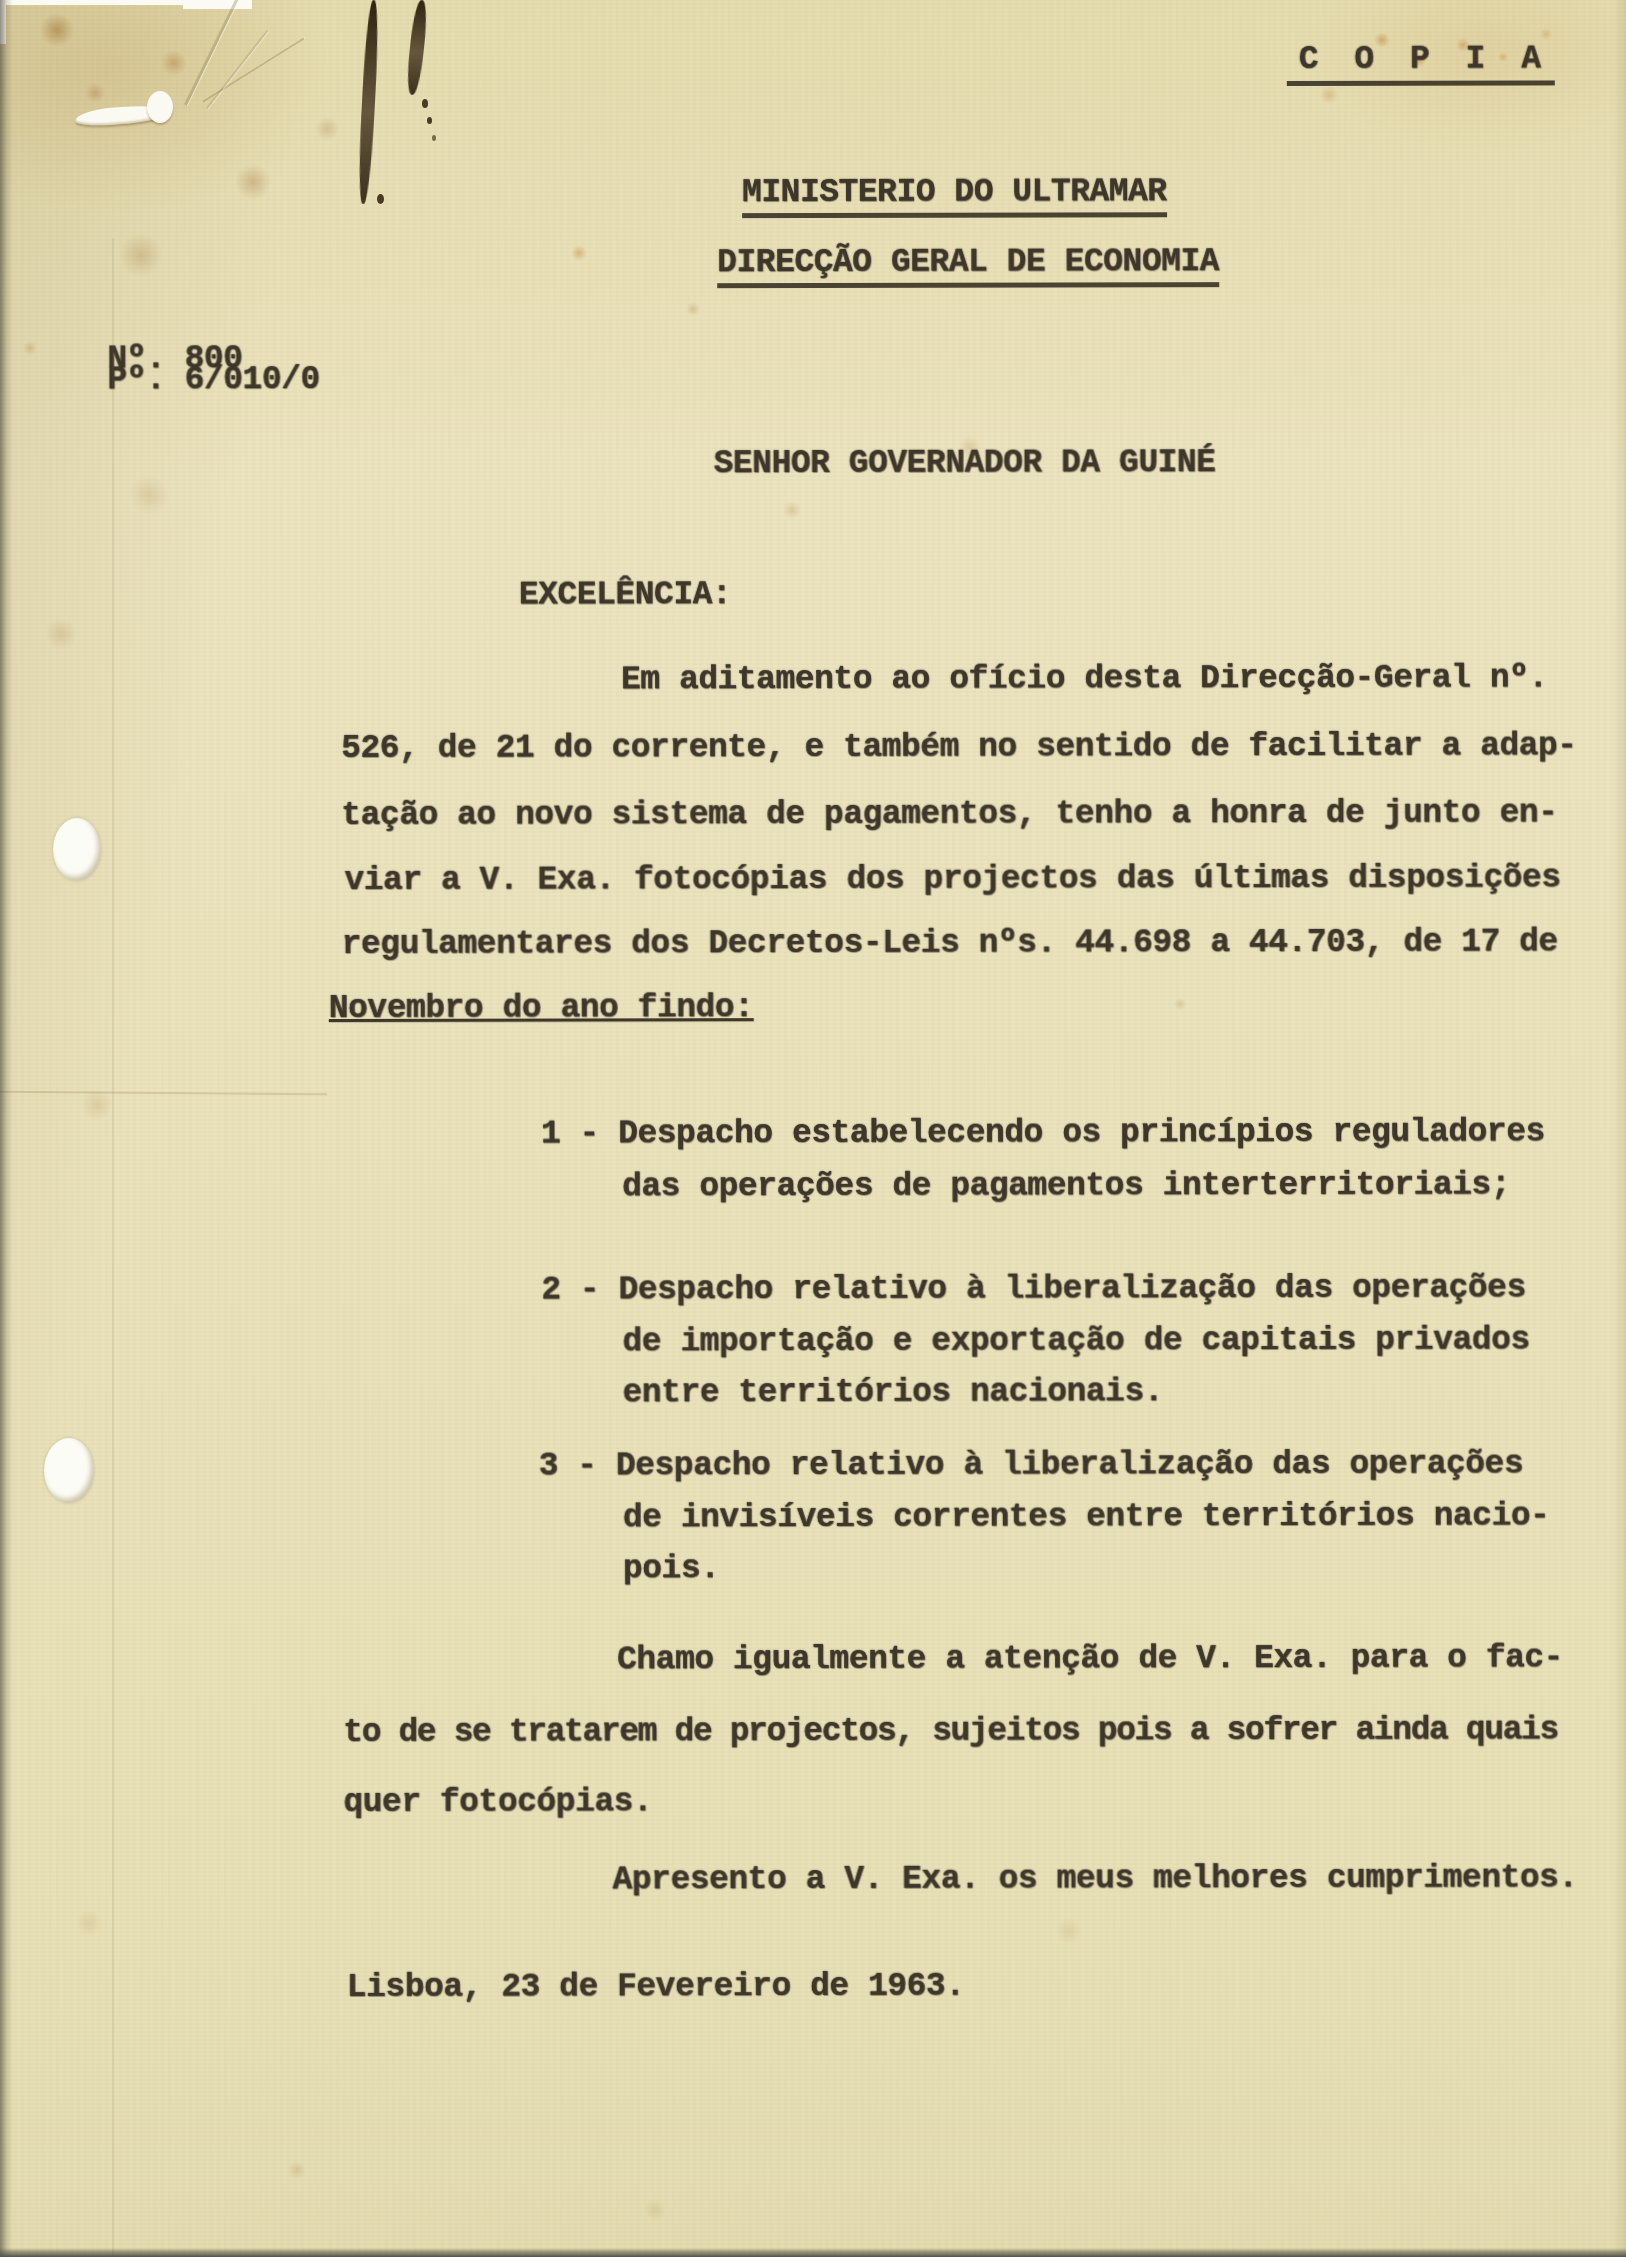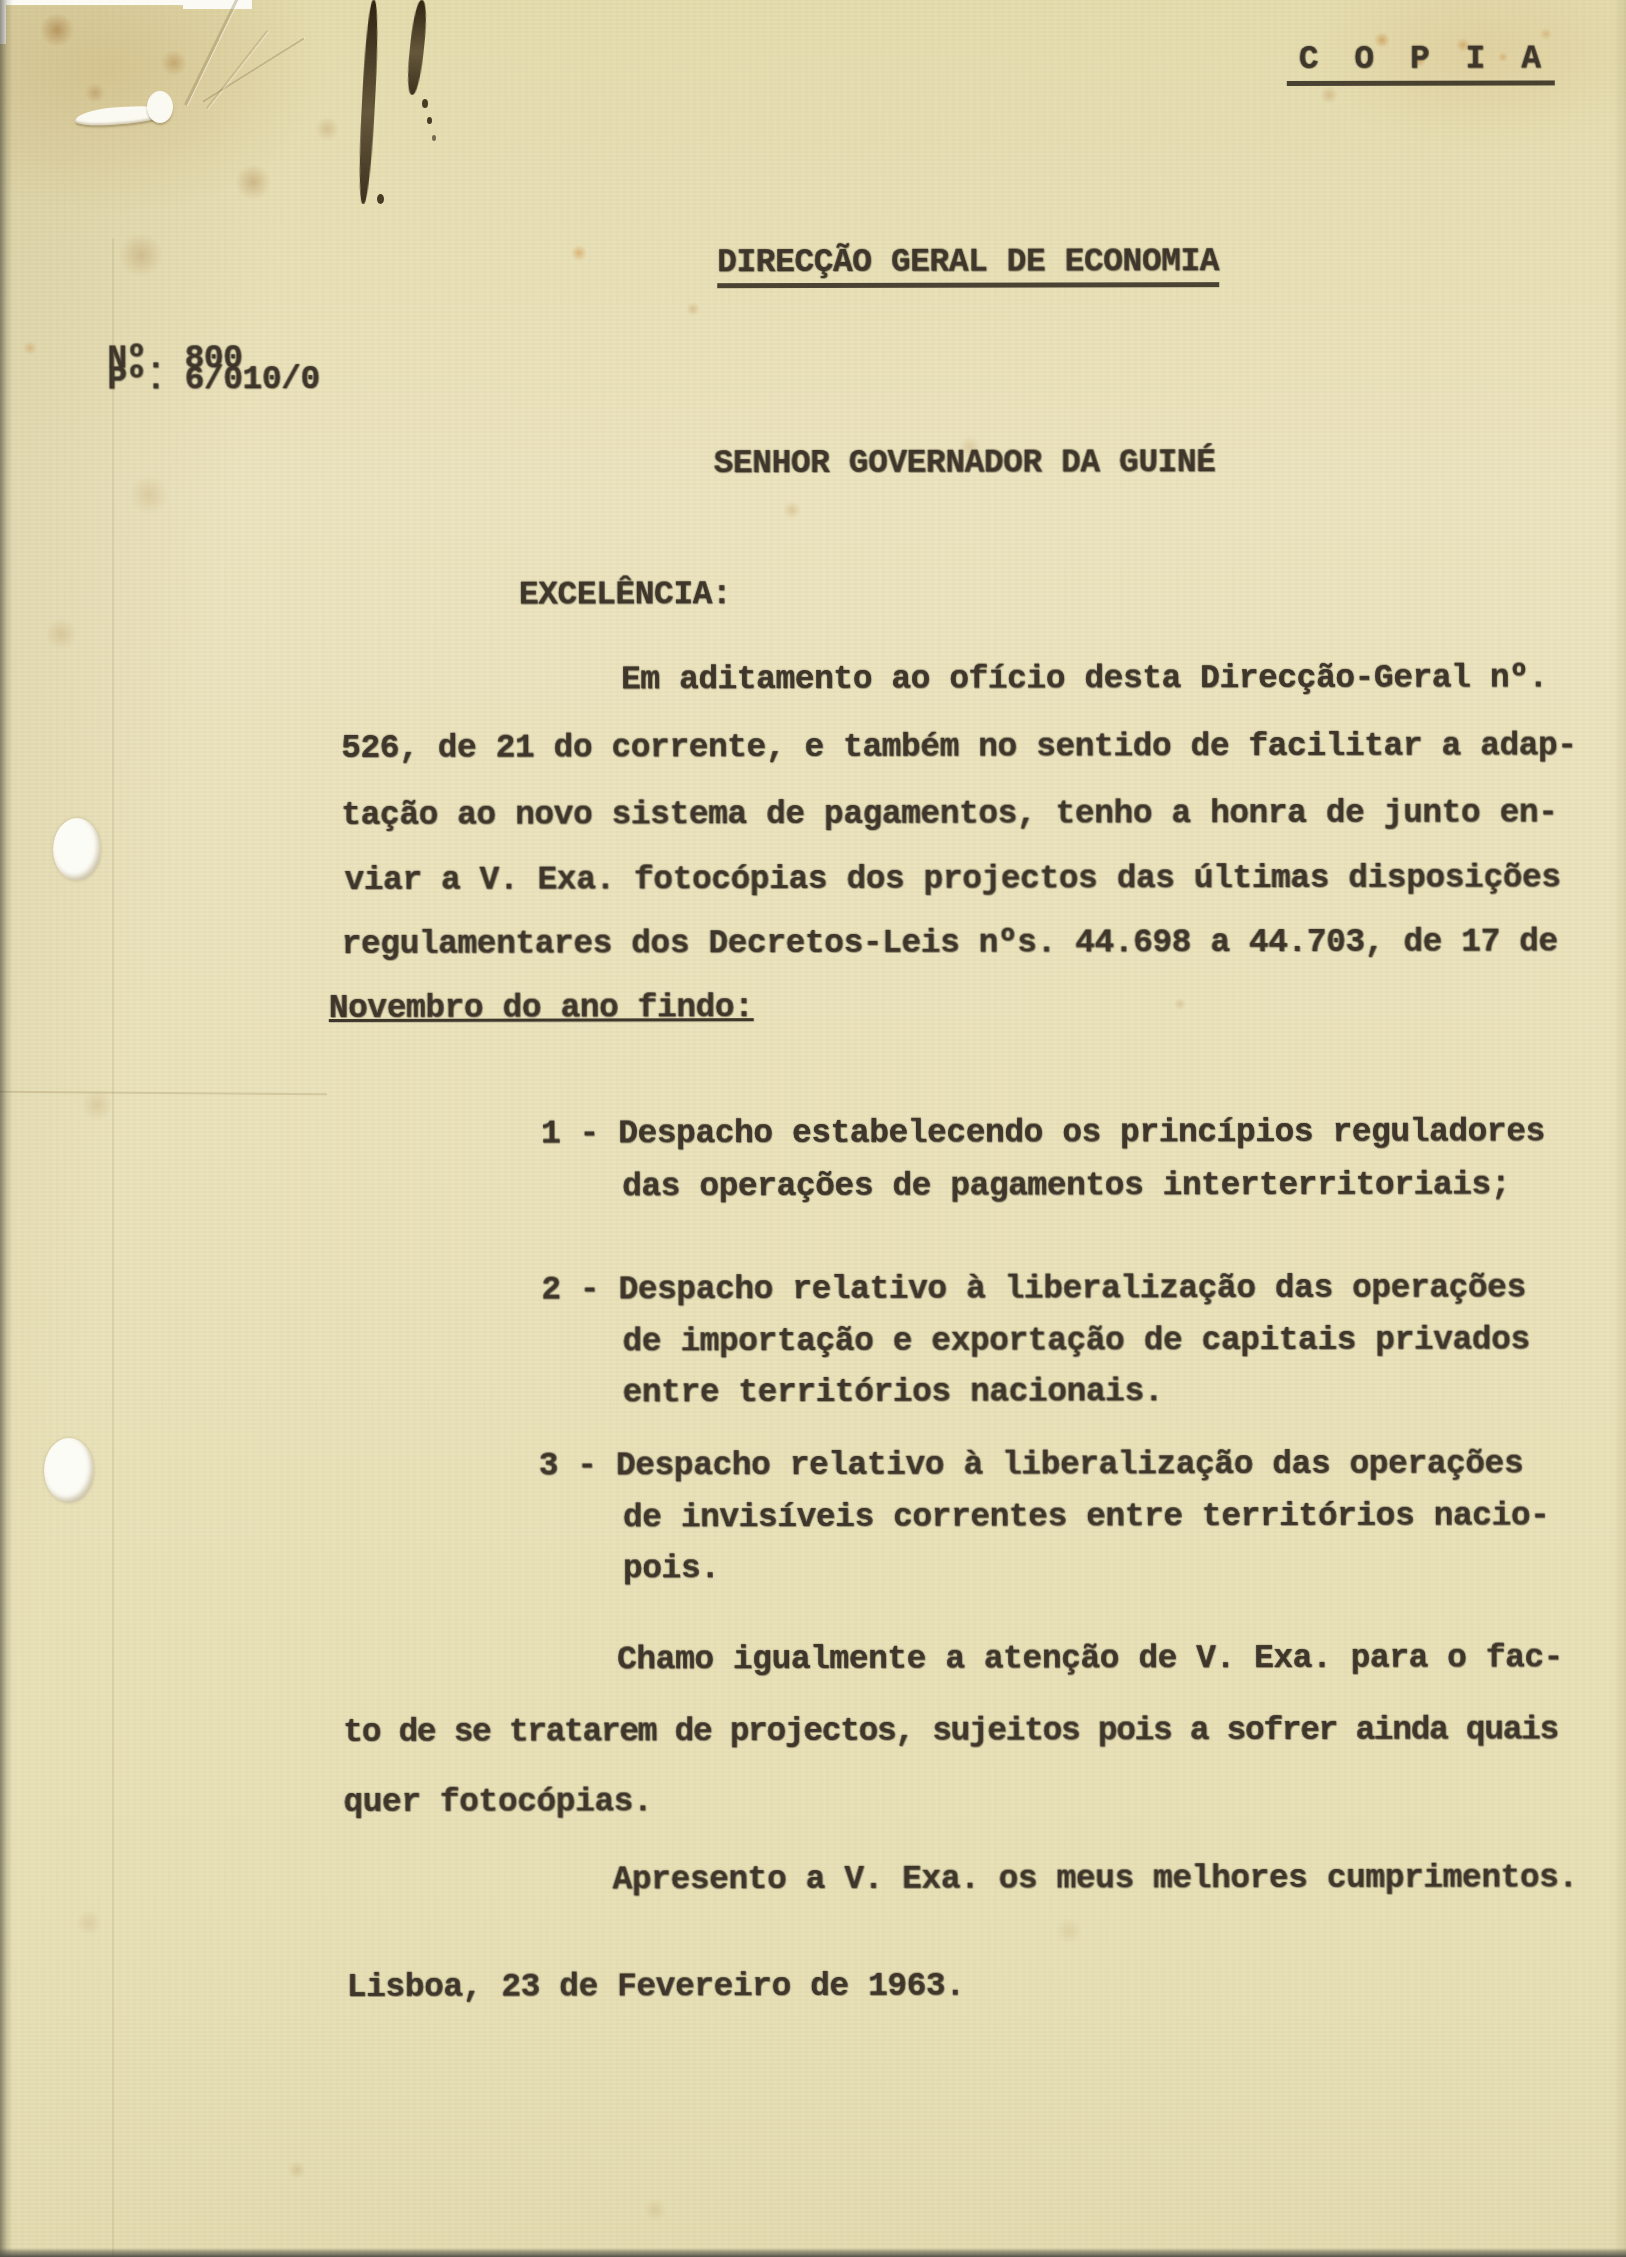--- a/index.html
+++ b/index.html
@@ -78,20 +78,21 @@
 <body>
 
 <div class="page">
 
   <div class="texture"></div>
   <div class="stains"></div>
 
   <div class="ink">
     <div class="tl ul stamp" style="left:1289px;top:44px;">C O P I A</div>
 
+    <div class="tl ul" style="left:744px;top:176px;">MINISTERIO DO ULTRAMAR</div>
     <div class="tl ul" style="left:719px;top:246px;">DIRECÇÃO GERAL DE ECONOMIA</div>
 
     <div class="tl" style="left:109px;top:341px;">Nº. 800</div>
     <div class="tl" style="left:109px;top:362px;">Pº. 6/010/0</div>
 
     <div class="tl" style="left:715px;top:447px;">SENHOR GOVERNADOR DA GUINÉ</div>
 
     <div class="tl" style="left:520px;top:578px;">EXCELÊNCIA:</div>
 
     <div class="tl" style="left:622px;top:663px;">Em aditamento ao ofício desta Direcção-Geral nº.</div>

